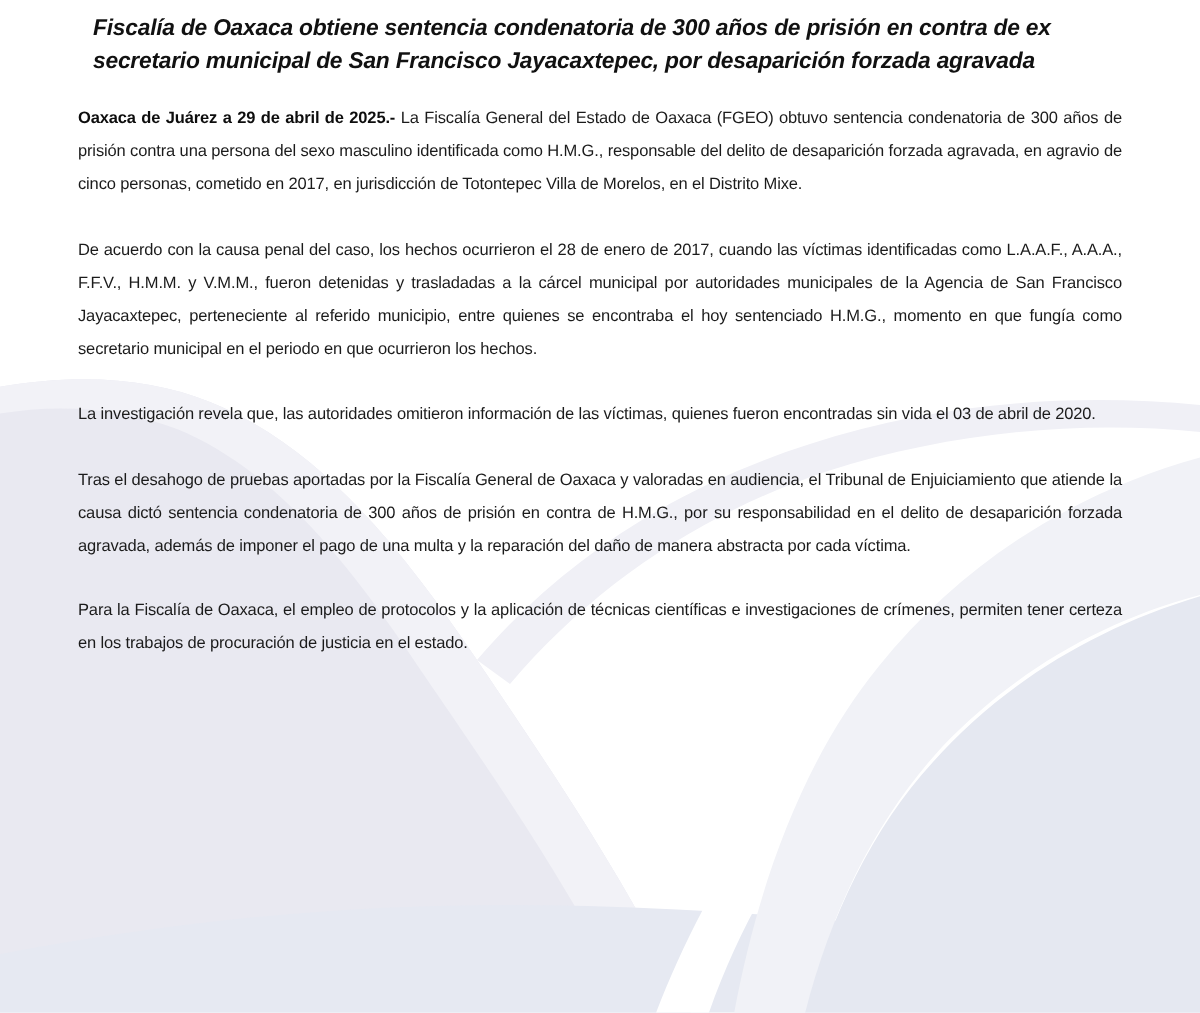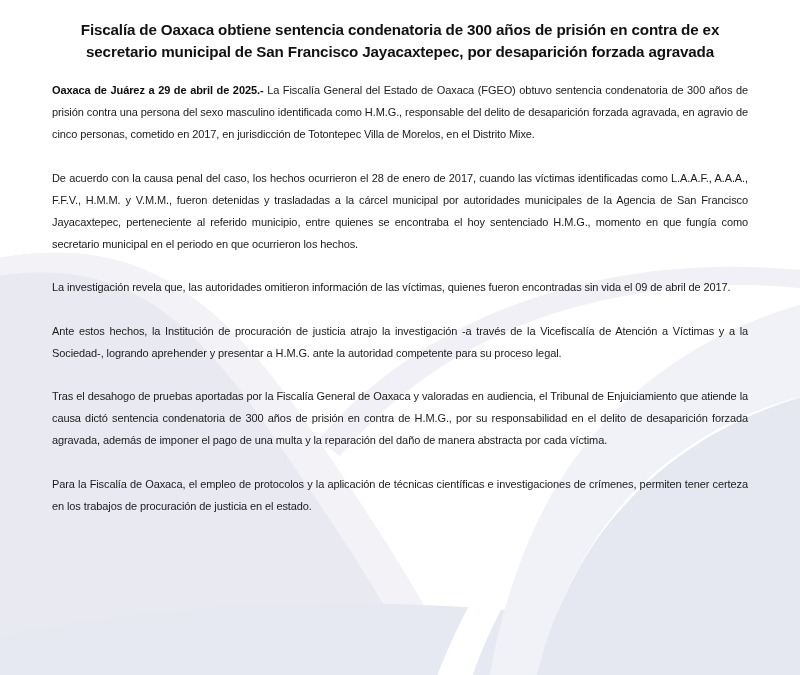--- a/index.html
+++ b/index.html
@@ -29,27 +29,28 @@
   
   #document-page {
     position: absolute;
     inset: 0;
     z-index: 1;
     padding: 0;
   }
 
   #press-release-headline {
     margin: 0;
-    padding: 19px 62px 0 62px;
+    padding: 8px 62px 0 62px;
     font-size: 15.2px;
     line-height: 21.5px;
     font-weight: bold;
-    text-align: center;
+    text-align: left;
     letter-spacing: -0.15px;
     color: #111111;
+    font-style: italic;
   }
 
   #article-body {
     padding: 0 52px 0 52px;
     margin-top: 17px;
   }
 
   .body-paragraph {
     margin: 0 0 21px 0;
     font-size: 11px;
@@ -122,22 +123,21 @@
 <div id="document-page">
 
   <h1 id="press-release-headline">Fiscalía de Oaxaca obtiene sentencia condenatoria de 300 años de prisión en contra de ex secretario municipal de San Francisco Jayacaxtepec, por desaparición forzada agravada</h1>
 
   <div id="article-body">
 
     <p class="body-paragraph"><span class="dateline">Oaxaca de Juárez a 29 de abril de 2025.-</span><span> La Fiscalía General del Estado de Oaxaca (FGEO) obtuvo sentencia condenatoria de 300 años de prisión contra una persona del sexo masculino identificada como H.M.G., responsable del delito de desaparición forzada agravada, en agravio de cinco personas, cometido en 2017, en jurisdicción de Totontepec Villa de Morelos, en el Distrito Mixe.</span></p>
 
     <p class="body-paragraph">De acuerdo con la causa penal del caso, los hechos ocurrieron el 28 de enero de 2017, cuando las víctimas identificadas como L.A.A.F., A.A.A., F.F.V., H.M.M. y V.M.M., fueron detenidas y trasladadas a la cárcel municipal por autoridades municipales de la Agencia de San Francisco Jayacaxtepec, perteneciente al referido municipio, entre quienes se encontraba el hoy sentenciado H.M.G., momento en que fungía como secretario municipal en el periodo en que ocurrieron los hechos.</p>
 
-    <p class="body-paragraph">La investigación revela que, las autoridades omitieron información de las víctimas, quienes fueron encontradas sin vida el 09 de abril de 2017.</p>
+    <p class="body-paragraph">La investigación revela que, las autoridades omitieron información de las víctimas, quienes fueron encontradas sin vida el 03 de abril de 2020.</p>
 
-    <p class="body-paragraph">Ante estos hechos, la Institución de procuración de justicia atrajo la investigación -a través de la Vicefiscalía de Atención a Víctimas y a la Sociedad-, logrando aprehender y presentar a H.M.G. ante la autoridad competente para su proceso legal.</p>
 
     <p class="body-paragraph">Tras el desahogo de pruebas aportadas por la Fiscalía General de Oaxaca y valoradas en audiencia, el Tribunal de Enjuiciamiento que atiende la causa dictó sentencia condenatoria de 300 años de prisión en contra de H.M.G., por su responsabilidad en el delito de desaparición forzada agravada, además de imponer el pago de una multa y la reparación del daño de manera abstracta por cada víctima.</p>
 
     <p class="body-paragraph">Para la Fiscalía de Oaxaca, el empleo de protocolos y la aplicación de técnicas científicas e investigaciones de crímenes, permiten tener certeza en los trabajos de procuración de justicia en el estado.</p>
 
   </div>
 </div>
 
 </body></html>

